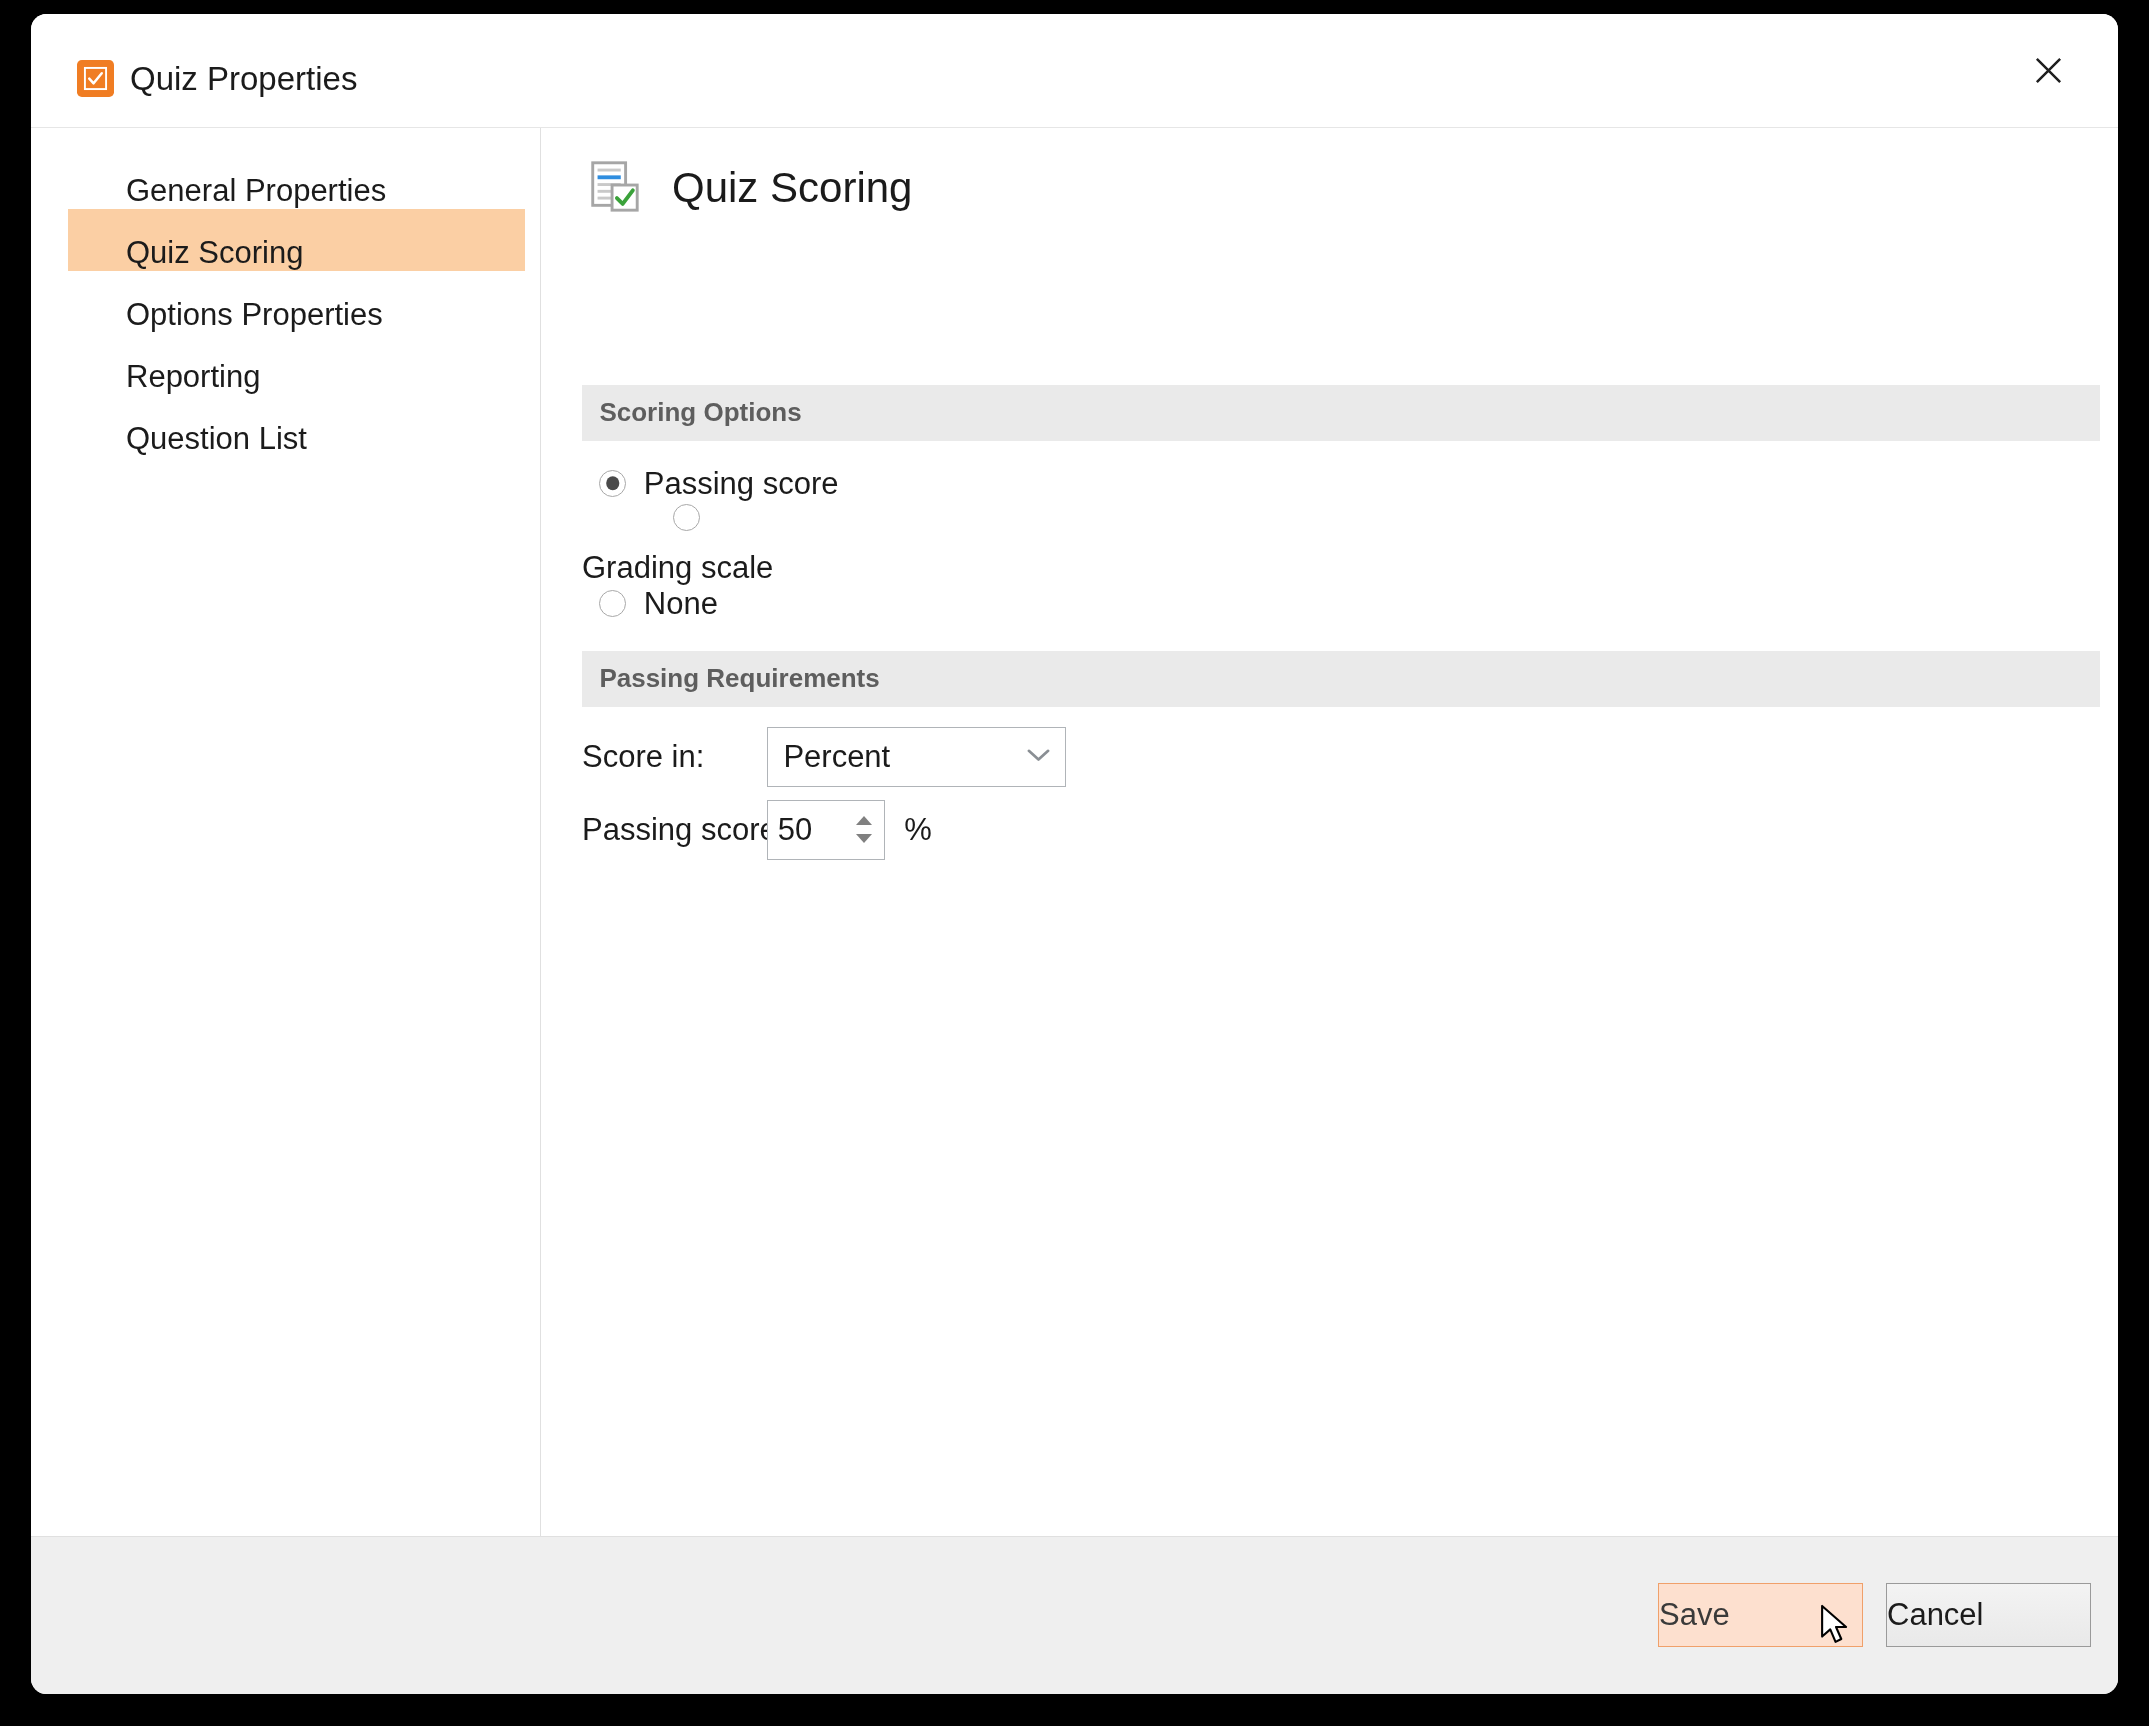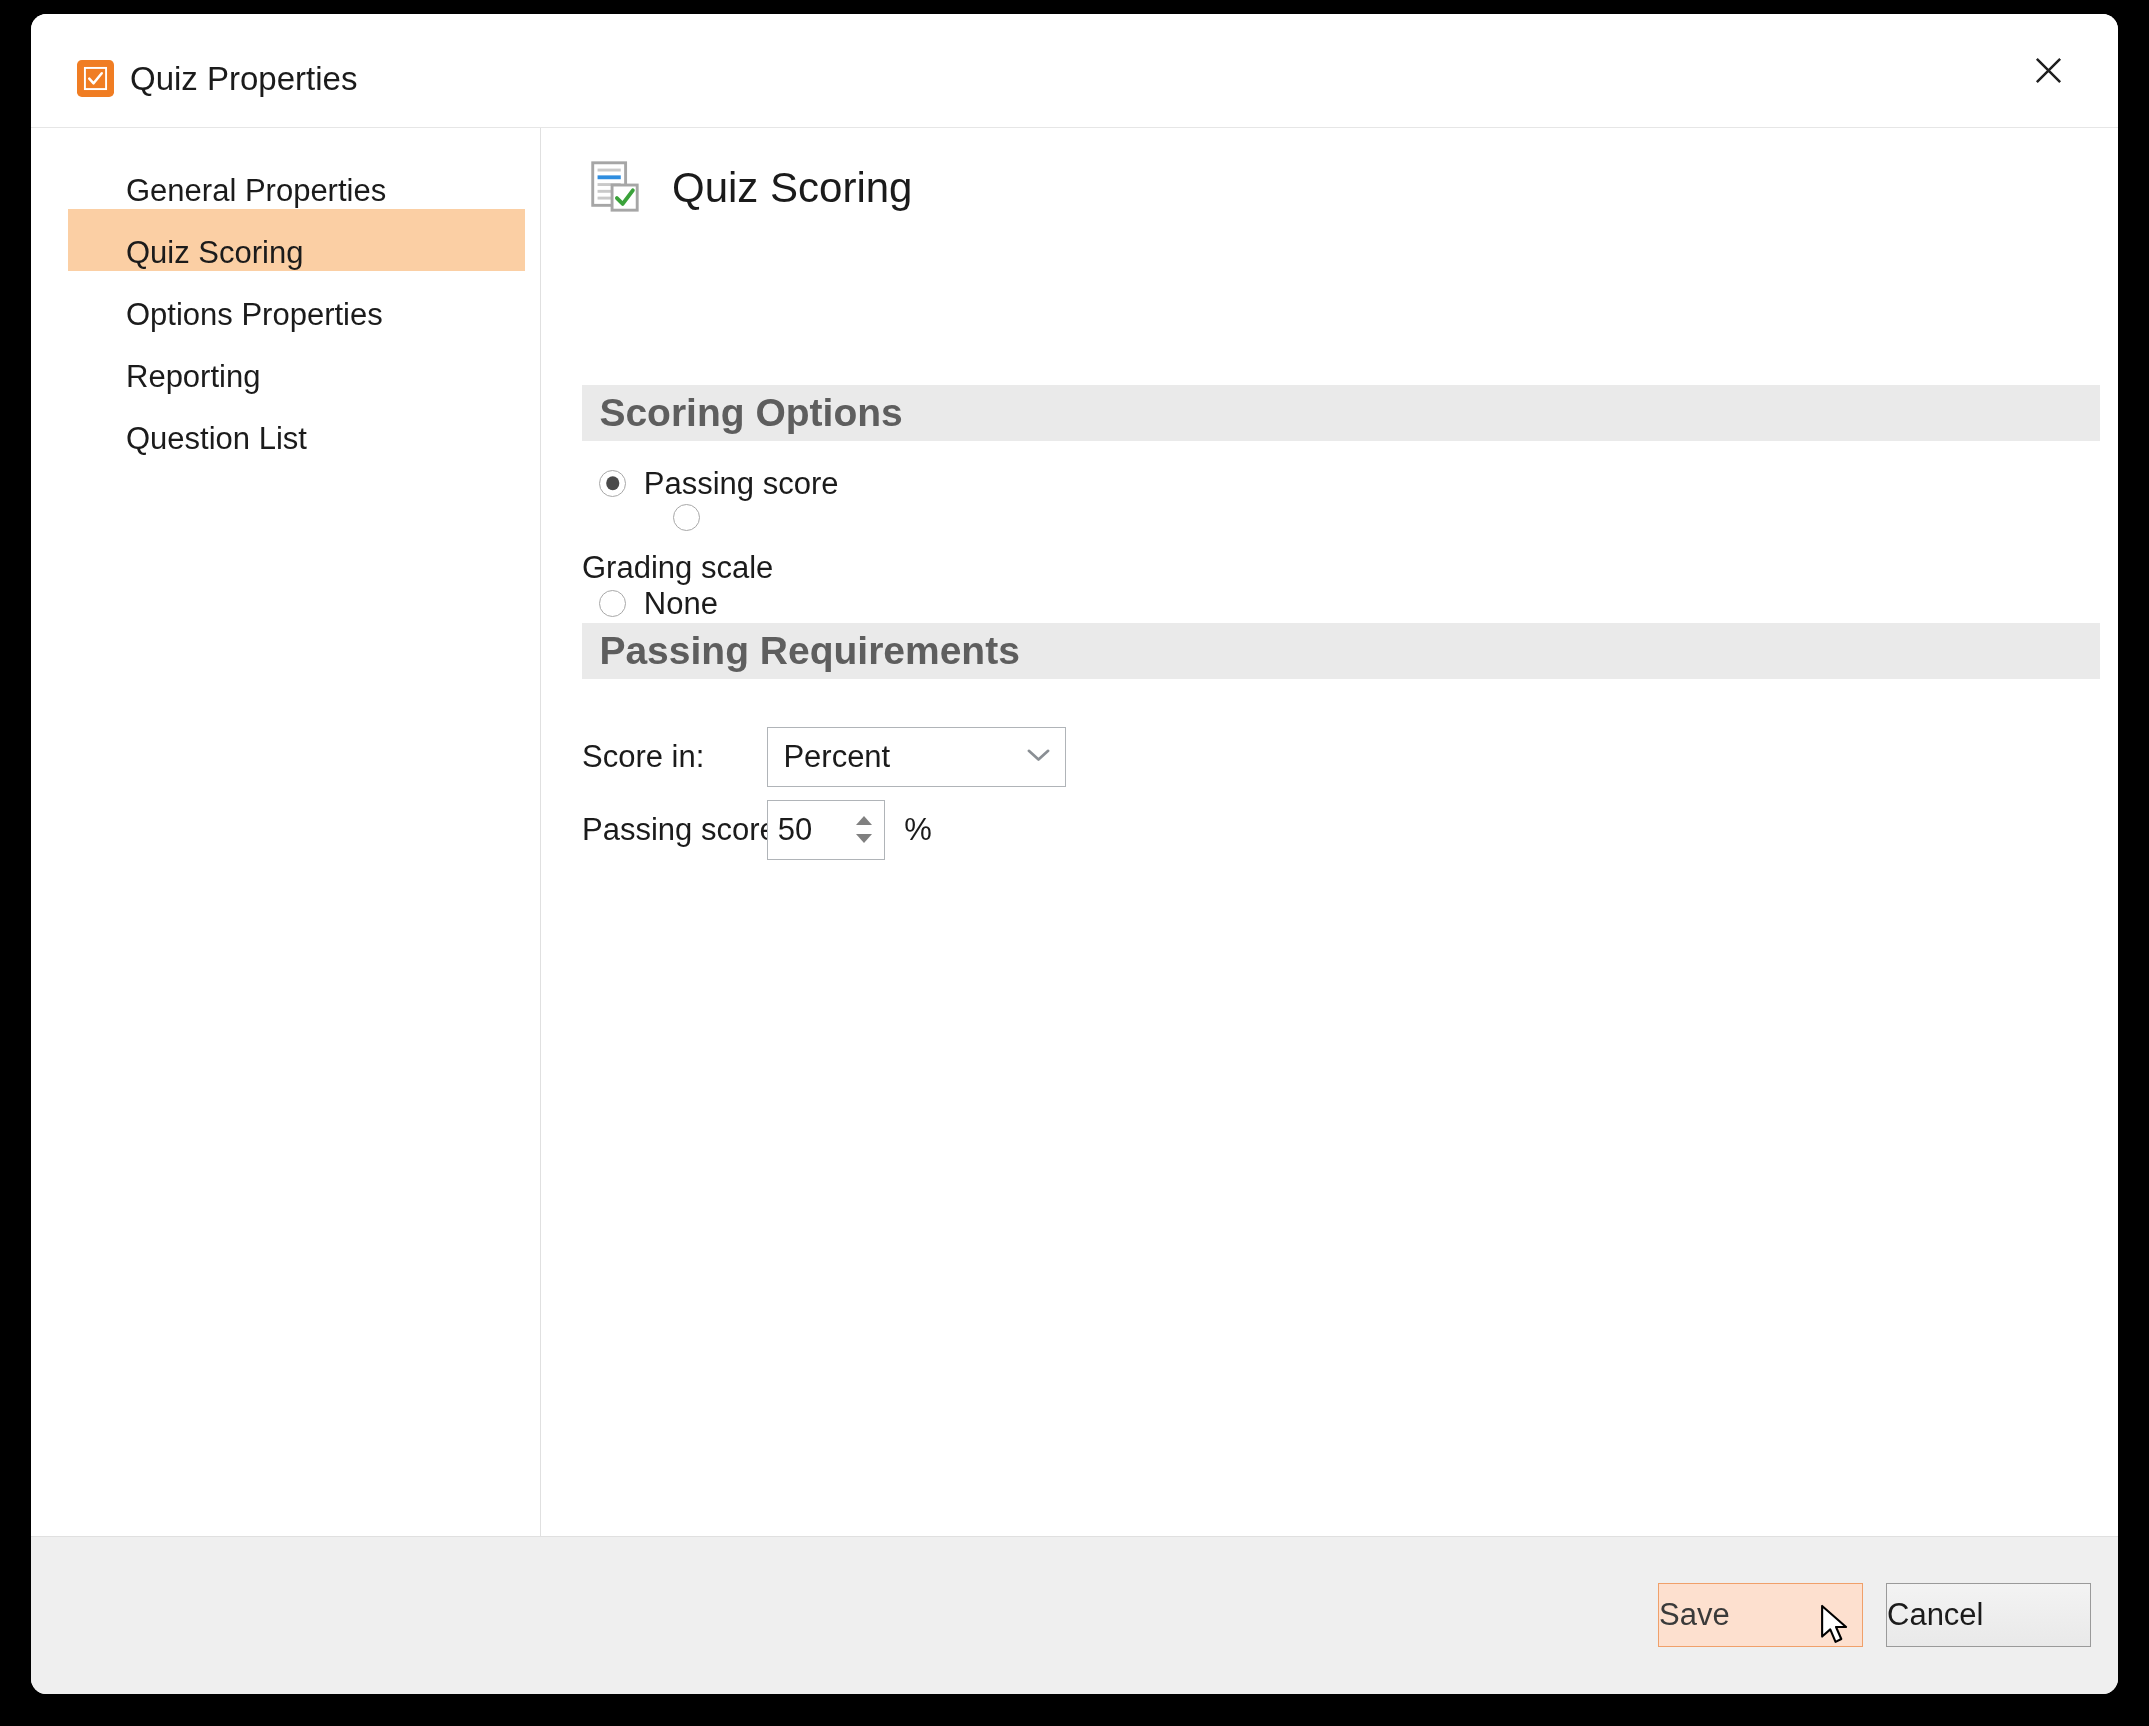--- a/index.html
+++ b/index.html
@@ -133,27 +133,27 @@
   .section-bar {
     position: absolute;
     left: 39px;
     width: 1518px;
     height: 56px;
     background: #eaeaea;
     display: flex;
     align-items: center;
     padding-left: 17.4px;
     box-sizing: border-box;
-    font-size: 39px;
+    font-size: 26px;
     font-weight: bold;
     color: #5e5e5e;
     white-space: nowrap;
   }
   #bar-scoring { top: 257px; }
-  #bar-passing { top: 495px; }
+  #bar-passing { top: 523px; }
 
   .radio-row {
     position: absolute;
     left: 39px;
     display: flex;
     align-items: center;
     gap: 17.4px;
     cursor: pointer;
   }
   #radio-0 { top: 336px; }

